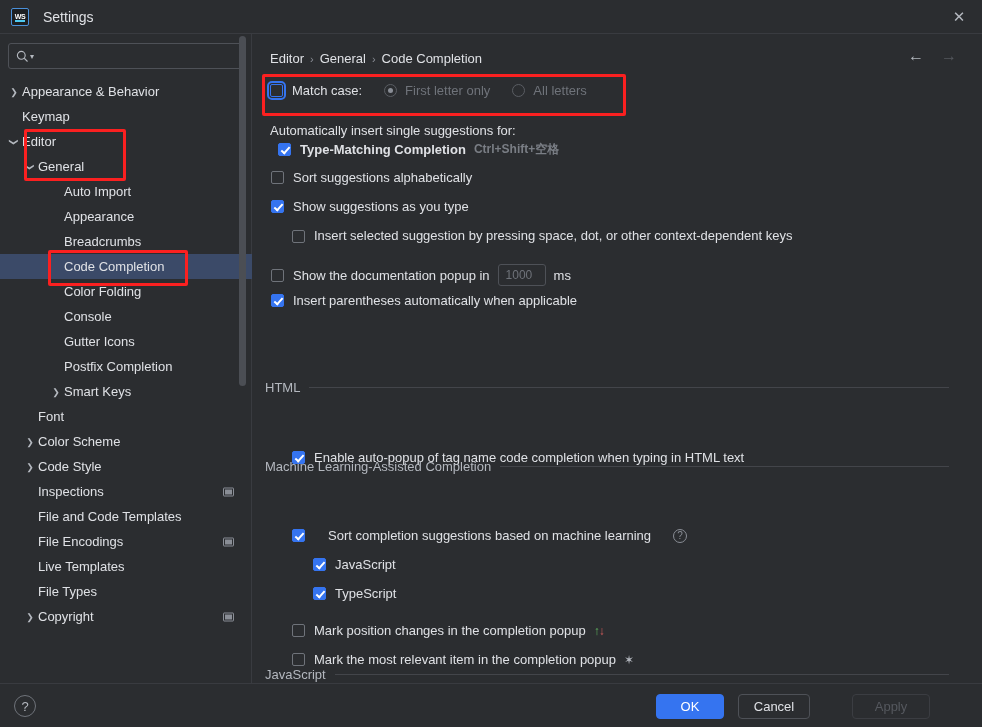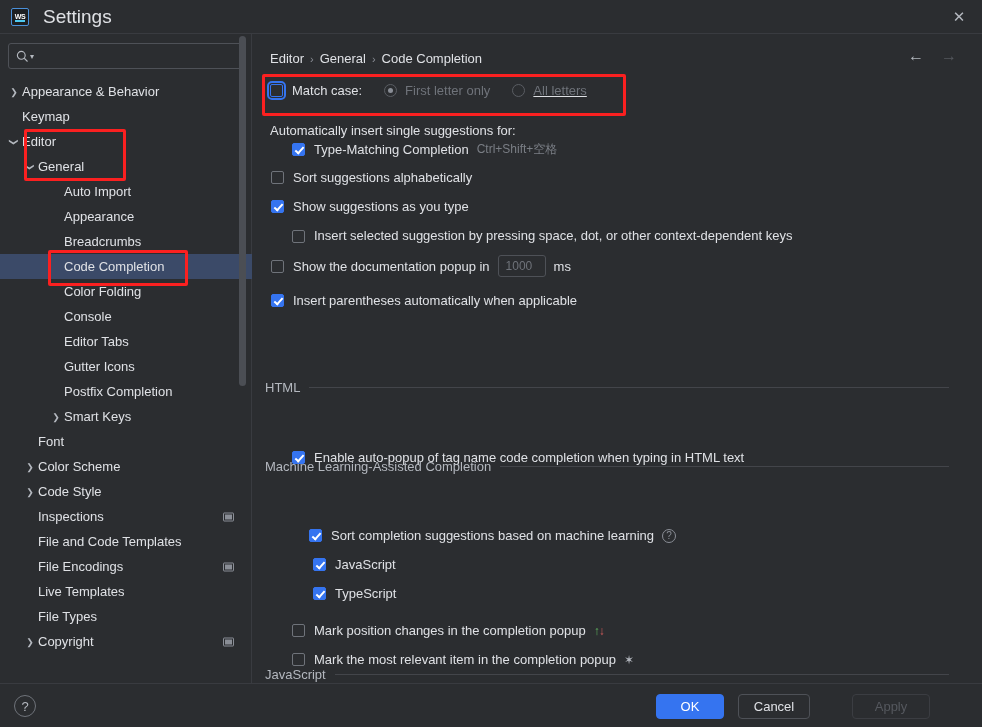--- a/index.html
+++ b/index.html
@@ -26,21 +26,21 @@
     background: #1c1f22; border: 1px solid #4a90d9;
     border-radius: 2px;
     display: flex; align-items: center; justify-content: center;
     font-size: 7px; font-weight: bold; color: #ffffff; letter-spacing: -0.3px;
     line-height: 1;
   }
   .app-icon .ws-underline {
     position: absolute; width: 10px; height: 2px; background: #4ec9f0; margin-top: 9px;
   }
   .title-text {
-    margin-left: 14px; font-size: 19px; color: #dfe1e5;
+    margin-left: 14px; font-size: 14px; color: #dfe1e5;
   }
   .win-close {
     position: absolute; right: 0; top: 0; width: 46px; height: 34px;
     display: flex; align-items: center; justify-content: center;
     color: #b4b8bf; font-size: 15px; cursor: pointer;
   }
 
   
   .sidebar {
     position: absolute; left: 0; top: 34px; width: 252px; height: 649px;
@@ -278,25 +278,20 @@
           <span class="tree-label">Color Folding</span>
         </div>
         <div class="tree-row">
           <span style="width: 48px; flex: 0 0 auto;"></span>
           <span class="tree-arrow"></span>
           <span class="tree-label">Console</span>
         </div>
         <div class="tree-row">
           <span style="width: 48px; flex: 0 0 auto;"></span>
           <span class="tree-arrow"></span>
-          <span class="tree-label">Editor Tabs</span>
-        </div>
-        <div class="tree-row">
-          <span style="width: 48px; flex: 0 0 auto;"></span>
-          <span class="tree-arrow"></span>
           <span class="tree-label">Gutter Icons</span>
         </div>
         <div class="tree-row">
           <span style="width: 48px; flex: 0 0 auto;"></span>
           <span class="tree-arrow"></span>
           <span class="tree-label">Postfix Completion</span>
         </div>
         <div class="tree-row">
           <span style="width: 48px; flex: 0 0 auto;"></span>
           <span class="tree-arrow">❯</span>
@@ -374,52 +369,52 @@
 
     <div class="panel">
 
       <div class="opt-row" style="left:17px; top:9px;">
         <span class="cb focusring"></span>
         <span>Match case:</span>
         <span style="display:inline-flex;align-items:center;margin-left:22px;">
           <span class="radio selected"></span>
           <span class="dim">First letter only</span>
         </span>
-        <span style="display:inline-flex;align-items:center;margin-left:22px;text-decoration:underline;">
+        <span style="display:inline-flex;align-items:center;margin-left:22px;">
           <span class="radio"></span>
           <span class="dim">All letters</span>
         </span>
       </div>
 
       <div class="opt-row" style="left:17px; top:49px;">
         <span>Automatically insert single suggestions for:</span>
       </div>
 
-      <div class="opt-row" style="left:39px; top:67px;">
+      <div class="opt-row" style="left:25px; top:67px;font-weight:bold;">
         <span class="cb checked"></span>
         <span>Type-Matching Completion</span>
         <span class="shortcut">Ctrl+Shift+空格</span>
       </div>
 
       <div class="opt-row" style="left:18px; top:96px;">
         <span class="cb"></span>
         <span>Sort suggestions alphabetically</span>
       </div>
 
       <div class="opt-row" style="left:18px; top:125px;">
         <span class="cb checked"></span>
         <span>Show suggestions as you type</span>
       </div>
 
       <div class="opt-row" style="left:39px; top:154px;align-items:flex-end;">
         <span class="cb"></span>
         <span>Insert selected suggestion by pressing space, dot, or other context-dependent keys</span>
       </div>
 
-      <div class="opt-row" style="left:18px; top:181px;">
+      <div class="opt-row" style="left:18px; top:190px;">
         <span class="cb"></span>
         <span>Show the documentation popup in</span>
         <span class="num-field">1000</span>
         <span>ms</span>
       </div>
 
       <div class="opt-row" style="left:18px; top:219px;">
         <span class="cb checked"></span>
         <span>Insert parentheses automatically when applicable</span>
       </div>
@@ -430,21 +425,21 @@
       </div>
       <div class="opt-row" style="left:39px; top:376px;">
         <span class="cb checked"></span>
         <span>Enable auto-popup of tag name code completion when typing in HTML text</span>
       </div>
 
       <div class="section" style="left:12px; top:385px;">
         <span class="section-title">Machine Learning-Assisted Completion</span>
         <span class="section-line"></span>
       </div>
-      <div class="opt-row" style="left:56px; top:454px;">
+      <div class="opt-row" style="left:39px; top:454px;gap:14px;">
         <span class="cb checked"></span>
         <span>Sort completion suggestions based on machine learning</span>
         <span class="help-icon">?</span>
       </div>
       <div class="opt-row" style="left:60px; top:483px;">
         <span class="cb checked"></span>
         <span>JavaScript</span>
       </div>
       <div class="opt-row" style="left:60px; top:512px;">
         <span class="cb checked"></span>

